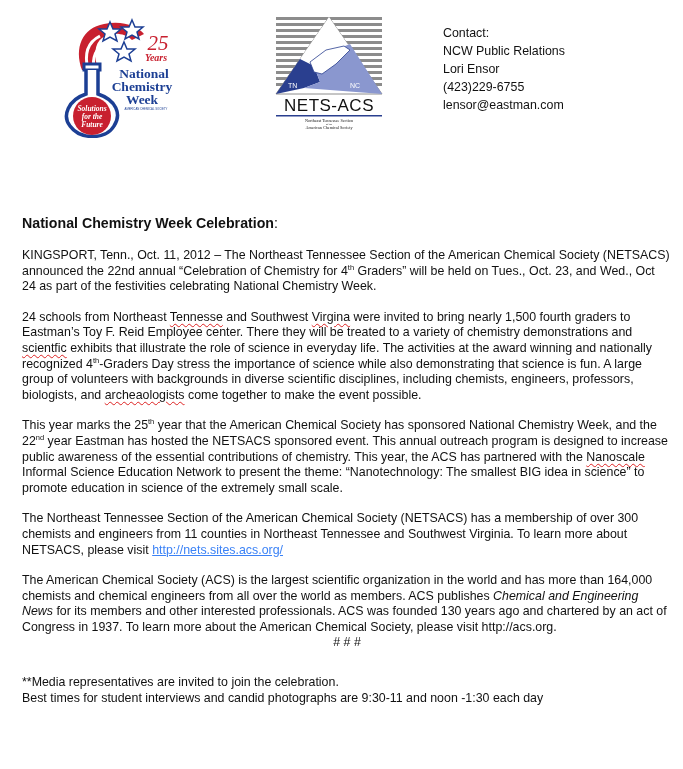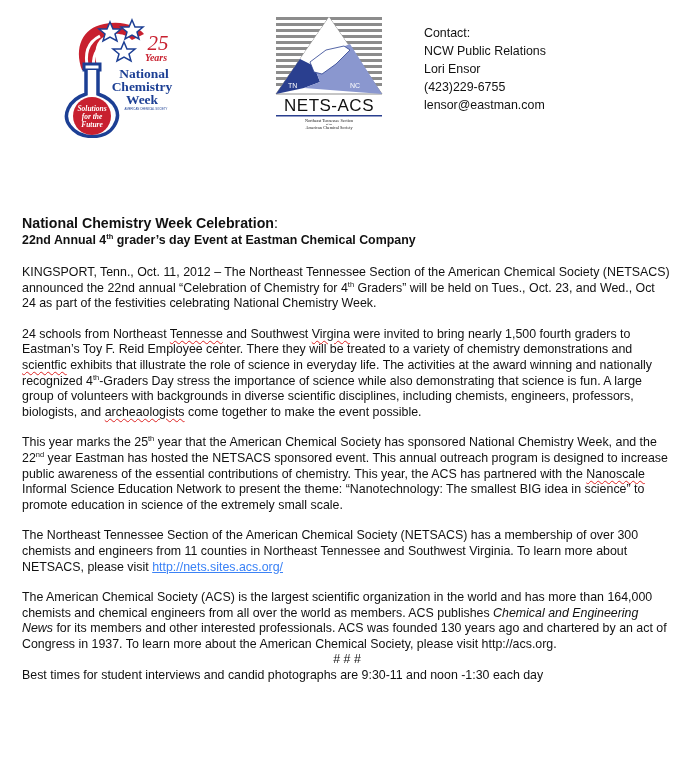--- a/index.html
+++ b/index.html
@@ -1,20 +1,20 @@
 <!DOCTYPE html>
 <html><head>
 <meta charset="utf-8">
 <style>
   html, body { margin: 0; padding: 0; background: #ffffff; }
   body { width: 683px; height: 769px; position: relative; overflow: hidden;
          font-family: "Liberation Sans", sans-serif; color: #111; }
   .logo-ncw { position: absolute; left: 52px; top: 8px; width: 128px; height: 130px; }
   .logo-nets { position: absolute; left: 270px; top: 14px; width: 118px; height: 116px; }
-  .contact { position: absolute; left: 424px; top: 24px; font-size: 12.4px; line-height: 18px; }
+  .contact { position: absolute; left: 443px; top: 24px; font-size: 12.4px; line-height: 18px; }
   .contact div { white-space: nowrap; }
   .doc { position: absolute; left: 22px; top: 184px; width: 650px; font-size: 12.4px; line-height: 15.6px; margin-top: 31px; }
   .title { font-weight: bold; font-size: 14.2px; line-height: 17px; }
   .subtitle { font-weight: bold; font-size: 12.4px; line-height: 17px; }
   p { margin: 0; }
   .para { margin-top: 15px; }
   .p1 { margin-top: 16px; }
   sup { font-size: 7.5px; line-height: 0; vertical-align: 5px; }
   .sp { text-decoration: underline wavy #d22; text-decoration-thickness: 1px; text-underline-offset: 2px; }
   a { color: #3b82f6; text-decoration: underline; }
@@ -85,28 +85,28 @@
 <div class="contact">
   <div>Contact:</div>
   <div>NCW Public Relations</div>
   <div>Lori Ensor</div>
   <div>(423)229-6755</div>
   <div>lensor@eastman.com</div>
 </div>
 
 <div class="doc">
   <div class="title"><span>National Chemistry Week Celebration</span><span style="font-weight:normal">:</span></div>
-  <div class="subtitle"><span>22nd Annual 4</span><sup>th</sup><span> grader’s day Event at Eastman Chemical Company</span></div>
 
   <p class="p1"><span>KINGSPORT, Tenn., Oct. 11, 2012 – The Northeast Tennessee Section of the American Chemical Society (NETSACS) announced  the 22nd annual “Celebration of Chemistry for 4</span><sup>th</sup><span> Graders” will be held on Tues., Oct. 23, and Wed., Oct 24 as part of the festivities celebrating National Chemistry Week.</span></p>
 
   <p class="para"><span>24 schools from Northeast </span><span class="sp">Tennesse</span><span> and Southwest </span><span class="sp">Virgina</span><span> were invited to bring nearly 1,500 fourth graders to Eastman’s Toy F. Reid Employee  center.  There they will be treated to a variety of chemistry demonstrations and </span><span class="sp">scientfic</span><span> exhibits that illustrate the role of science in everyday life. The activities at the award winning and nationally recognized 4</span><sup>th</sup><span>-Graders Day stress the importance of science while also demonstrating that science is fun.  A large group of volunteers  with backgrounds in diverse scientific disciplines, including chemists, engineers, professors, biologists, and </span><span class="sp">archeaologists</span><span> come together to make the event possible.</span></p>
 
   <p class="para"><span>This year marks the 25</span><sup>th</sup><span> year that the American Chemical Society has sponsored National Chemistry Week, and the 22</span><sup>nd</sup><span> year Eastman has hosted the NETSACS sponsored event.  This annual outreach program is designed to increase public awareness of the essential contributions  of chemistry. This year, the ACS has partnered with the </span><span class="sp">Nanoscale</span><span> Informal Science Education Network to present the theme:  “Nanotechnology: The smallest BIG idea in science” to promote education  in science of the extremely small scale.</span></p>
 
   <p class="para"><span>The Northeast Tennessee Section of the American Chemical Society (NETSACS) has a membership of over 300 chemists and engineers from 11 counties in Northeast Tennessee and Southwest Virginia. To learn more about NETSACS, please visit </span><a href="#">http://nets.sites.acs.org/</a></p>
 
   <p class="para"><span>The American Chemical Society (ACS) is the largest scientific organization in the world and has more than 164,000 chemists and chemical engineers from all over the world as members. ACS publishes </span><i>Chemical and Engineering News</i><span> for its members and other interested professionals. ACS was founded 130 years ago and chartered by an act of Congress in 1937. To learn more about the American Chemical Society, please visit http://acs.org.</span></p>
 
   <p class="center"># # #</p>
 
+  <p class="footer">**Media representatives are invited to join the celebration.</p>
   <p>Best times for student interviews and candid photographs are 9:30-11 and noon -1:30 each day</p>
 </div>
 
 </body></html>

